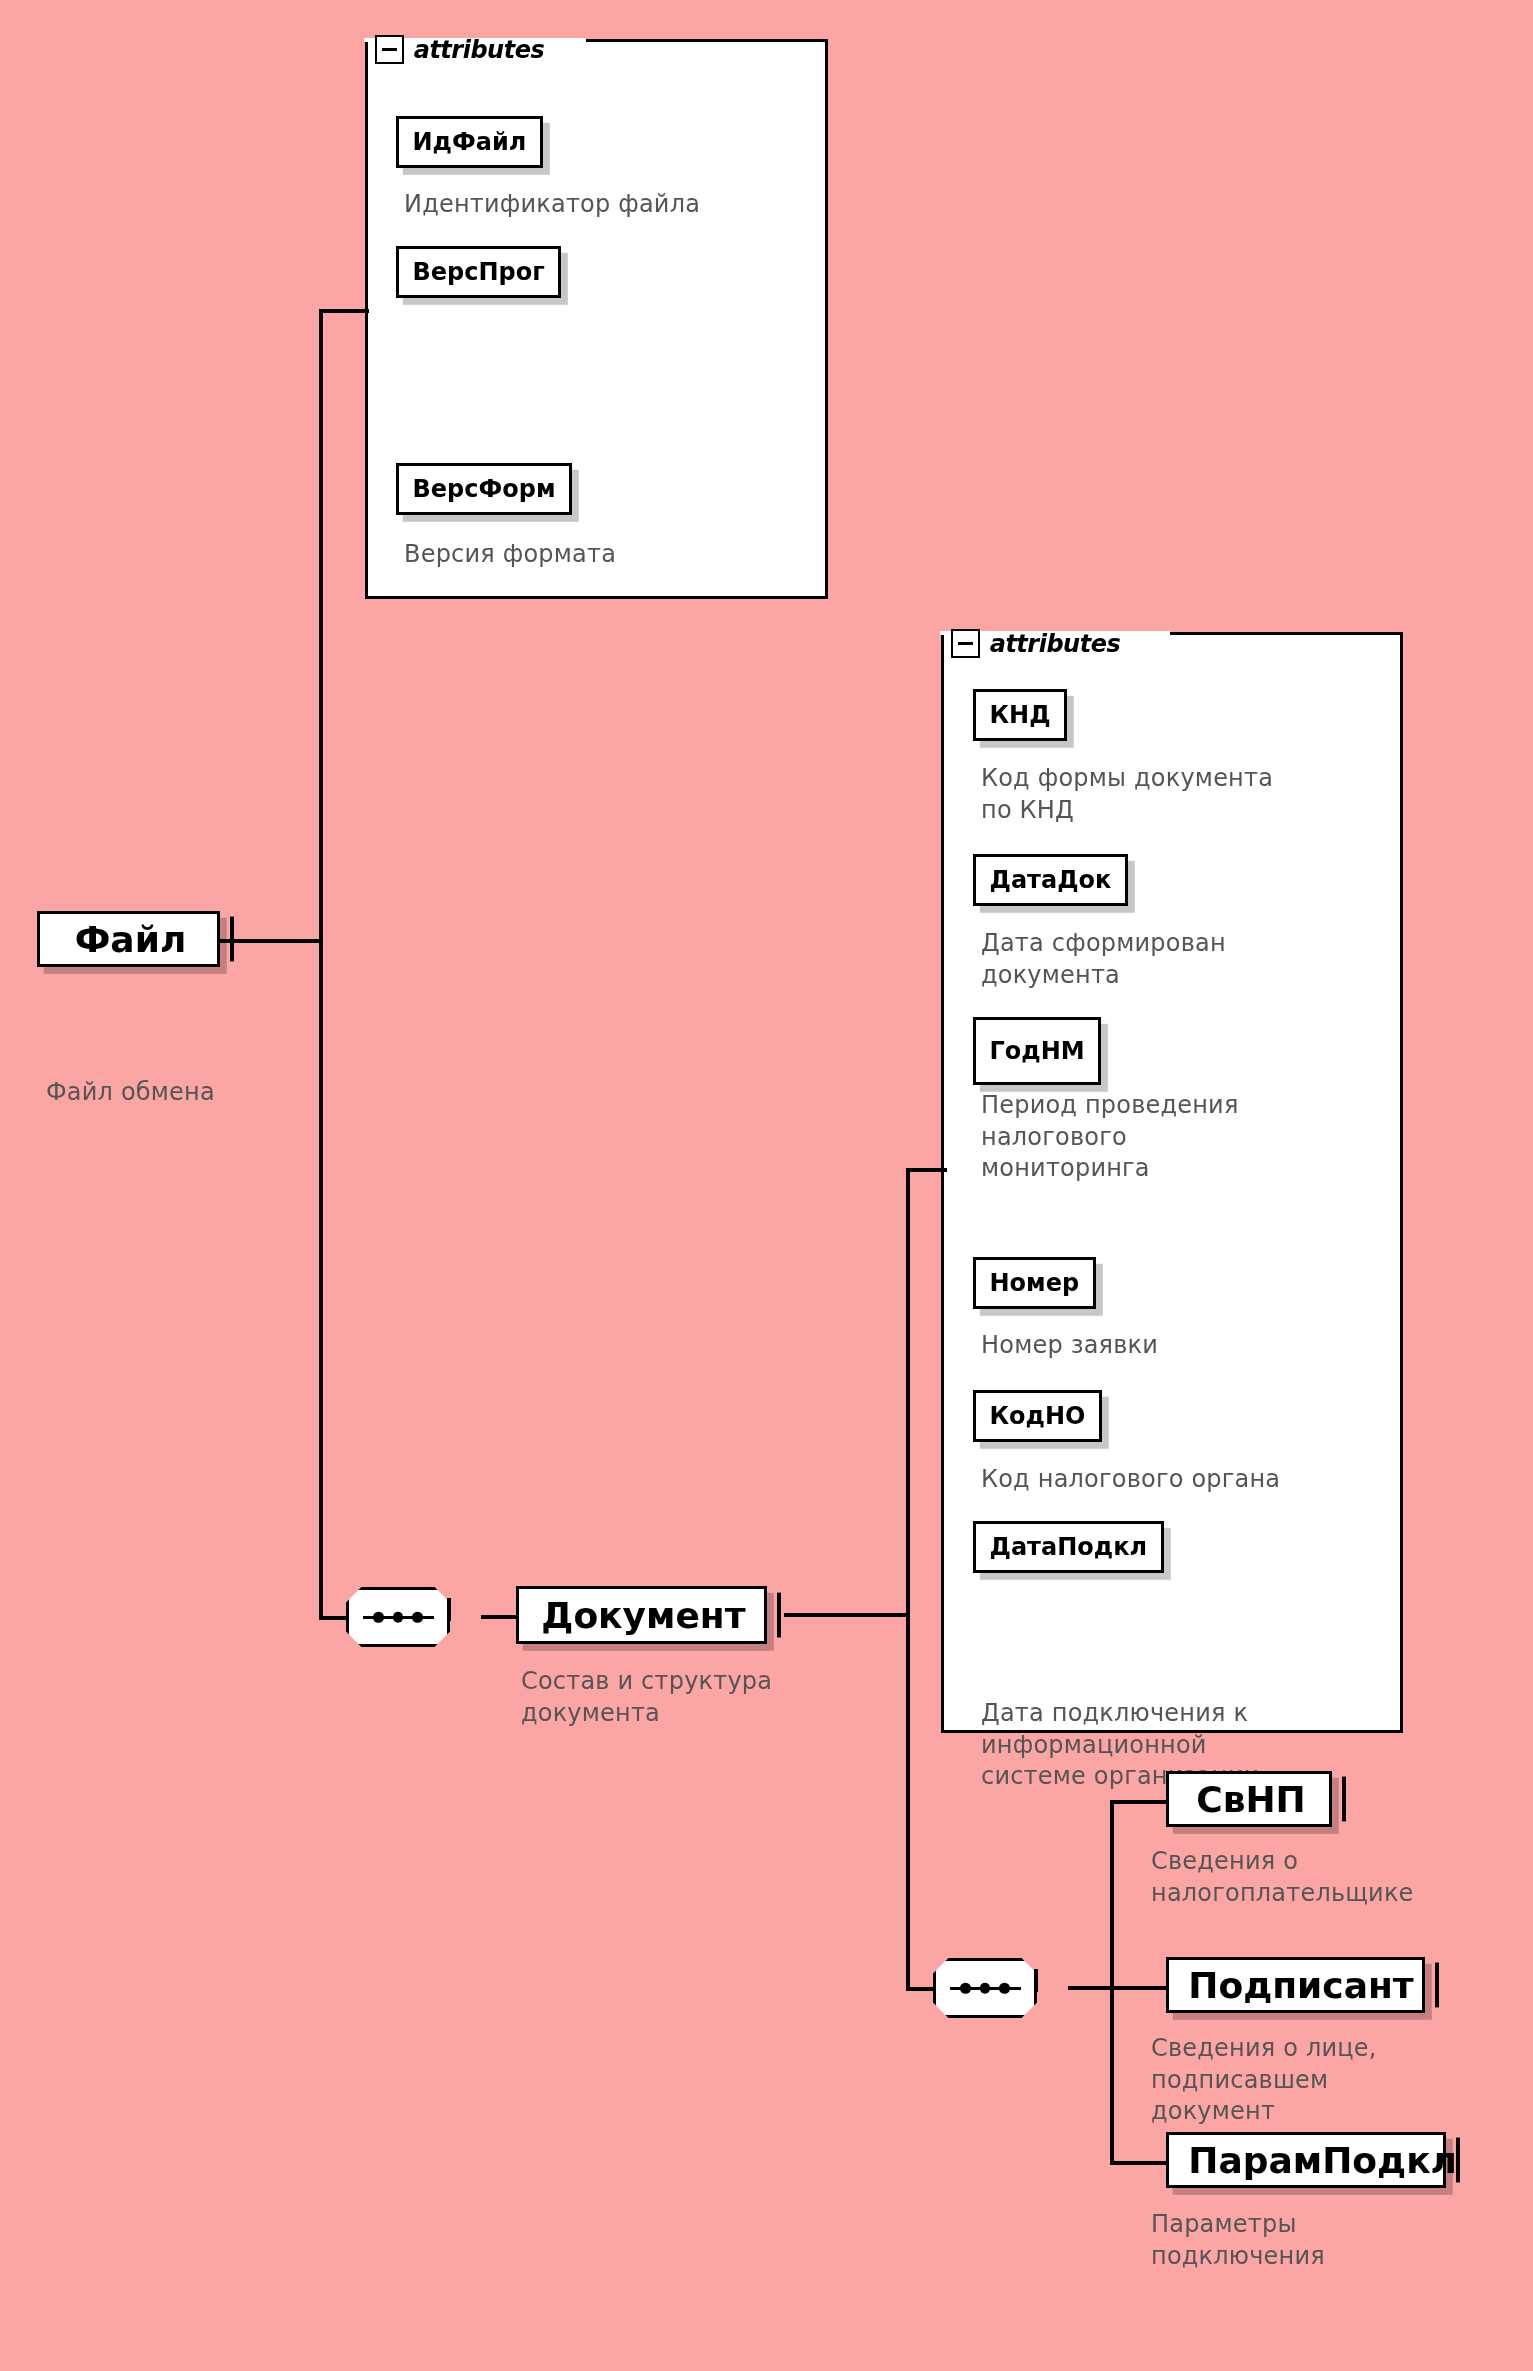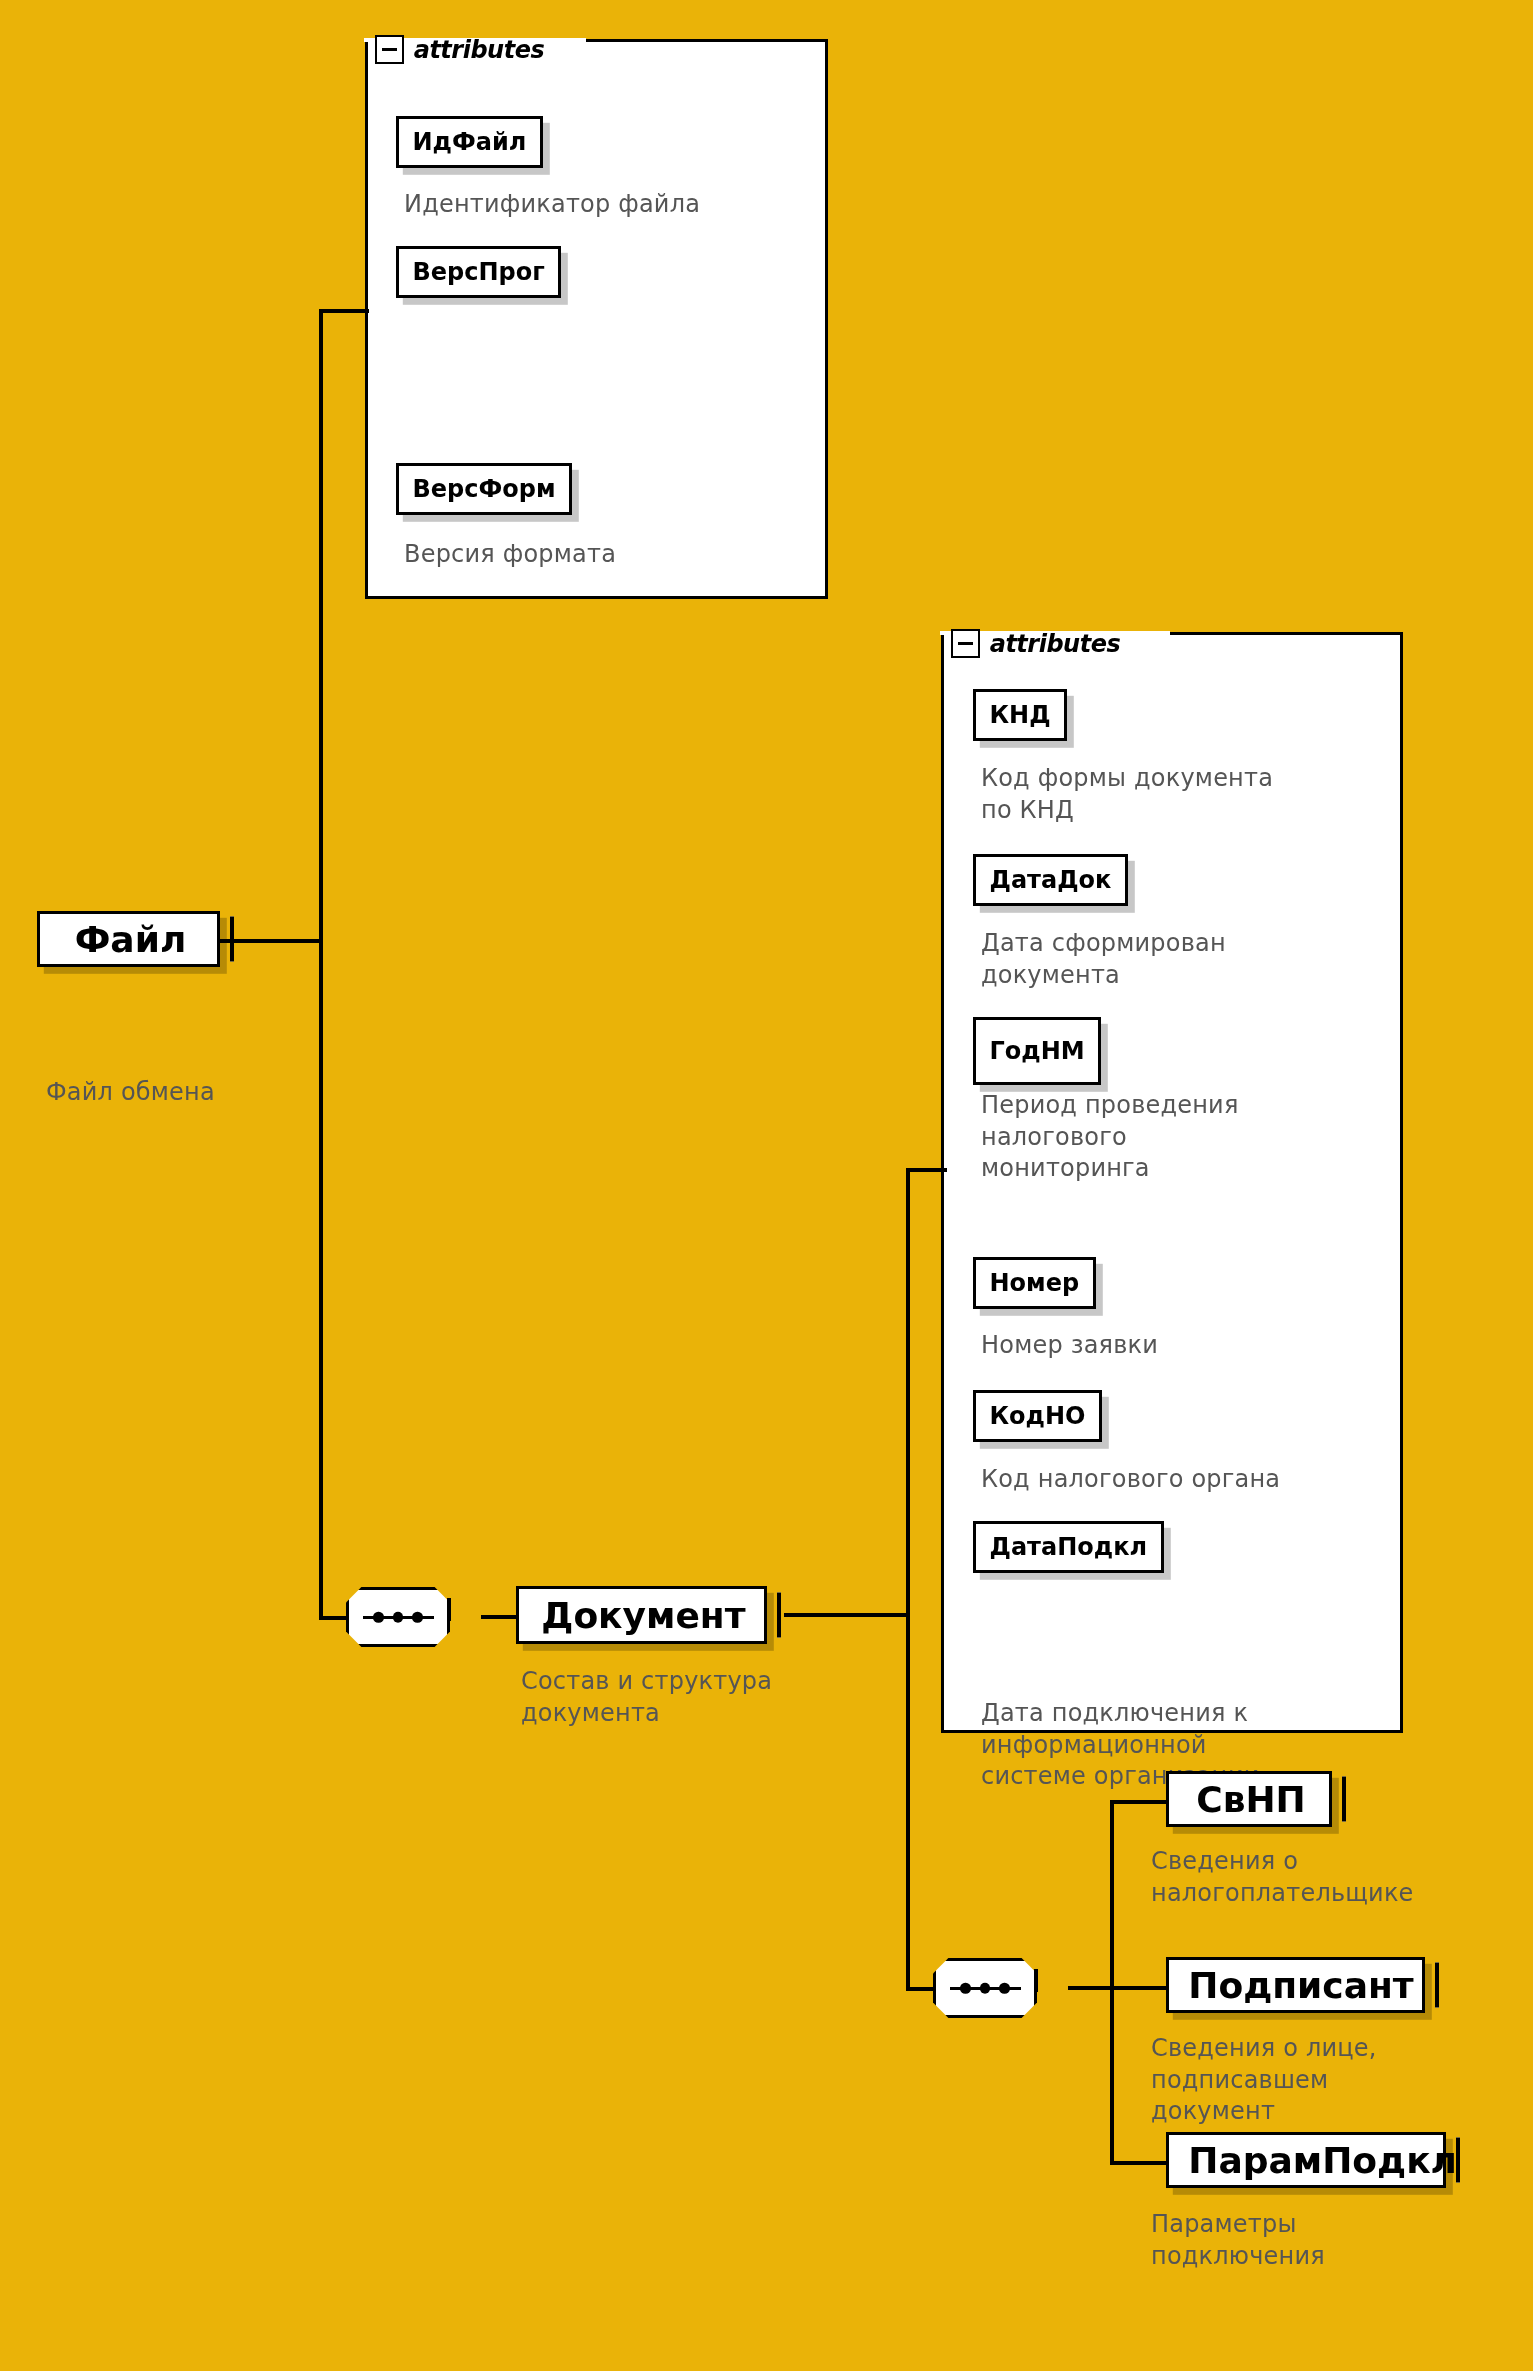--- a/index.html
+++ b/index.html
@@ -8,21 +8,21 @@
     background: #ffffff;
   }
   body {
     font-family: "DejaVu Sans", "Liberation Sans", sans-serif;
     color: #000000;
   }
   #canvas {
     position: relative;
     width: 1533px;
     height: 2371px;
-    background: #eab308;
+    background: #fca5a5;
     overflow: hidden;
   }
 
   
   .line {
     position: absolute;
     background: #000000;
   }
   .hline { height: 3.9px; }
   .vline { width: 3.9px; }

